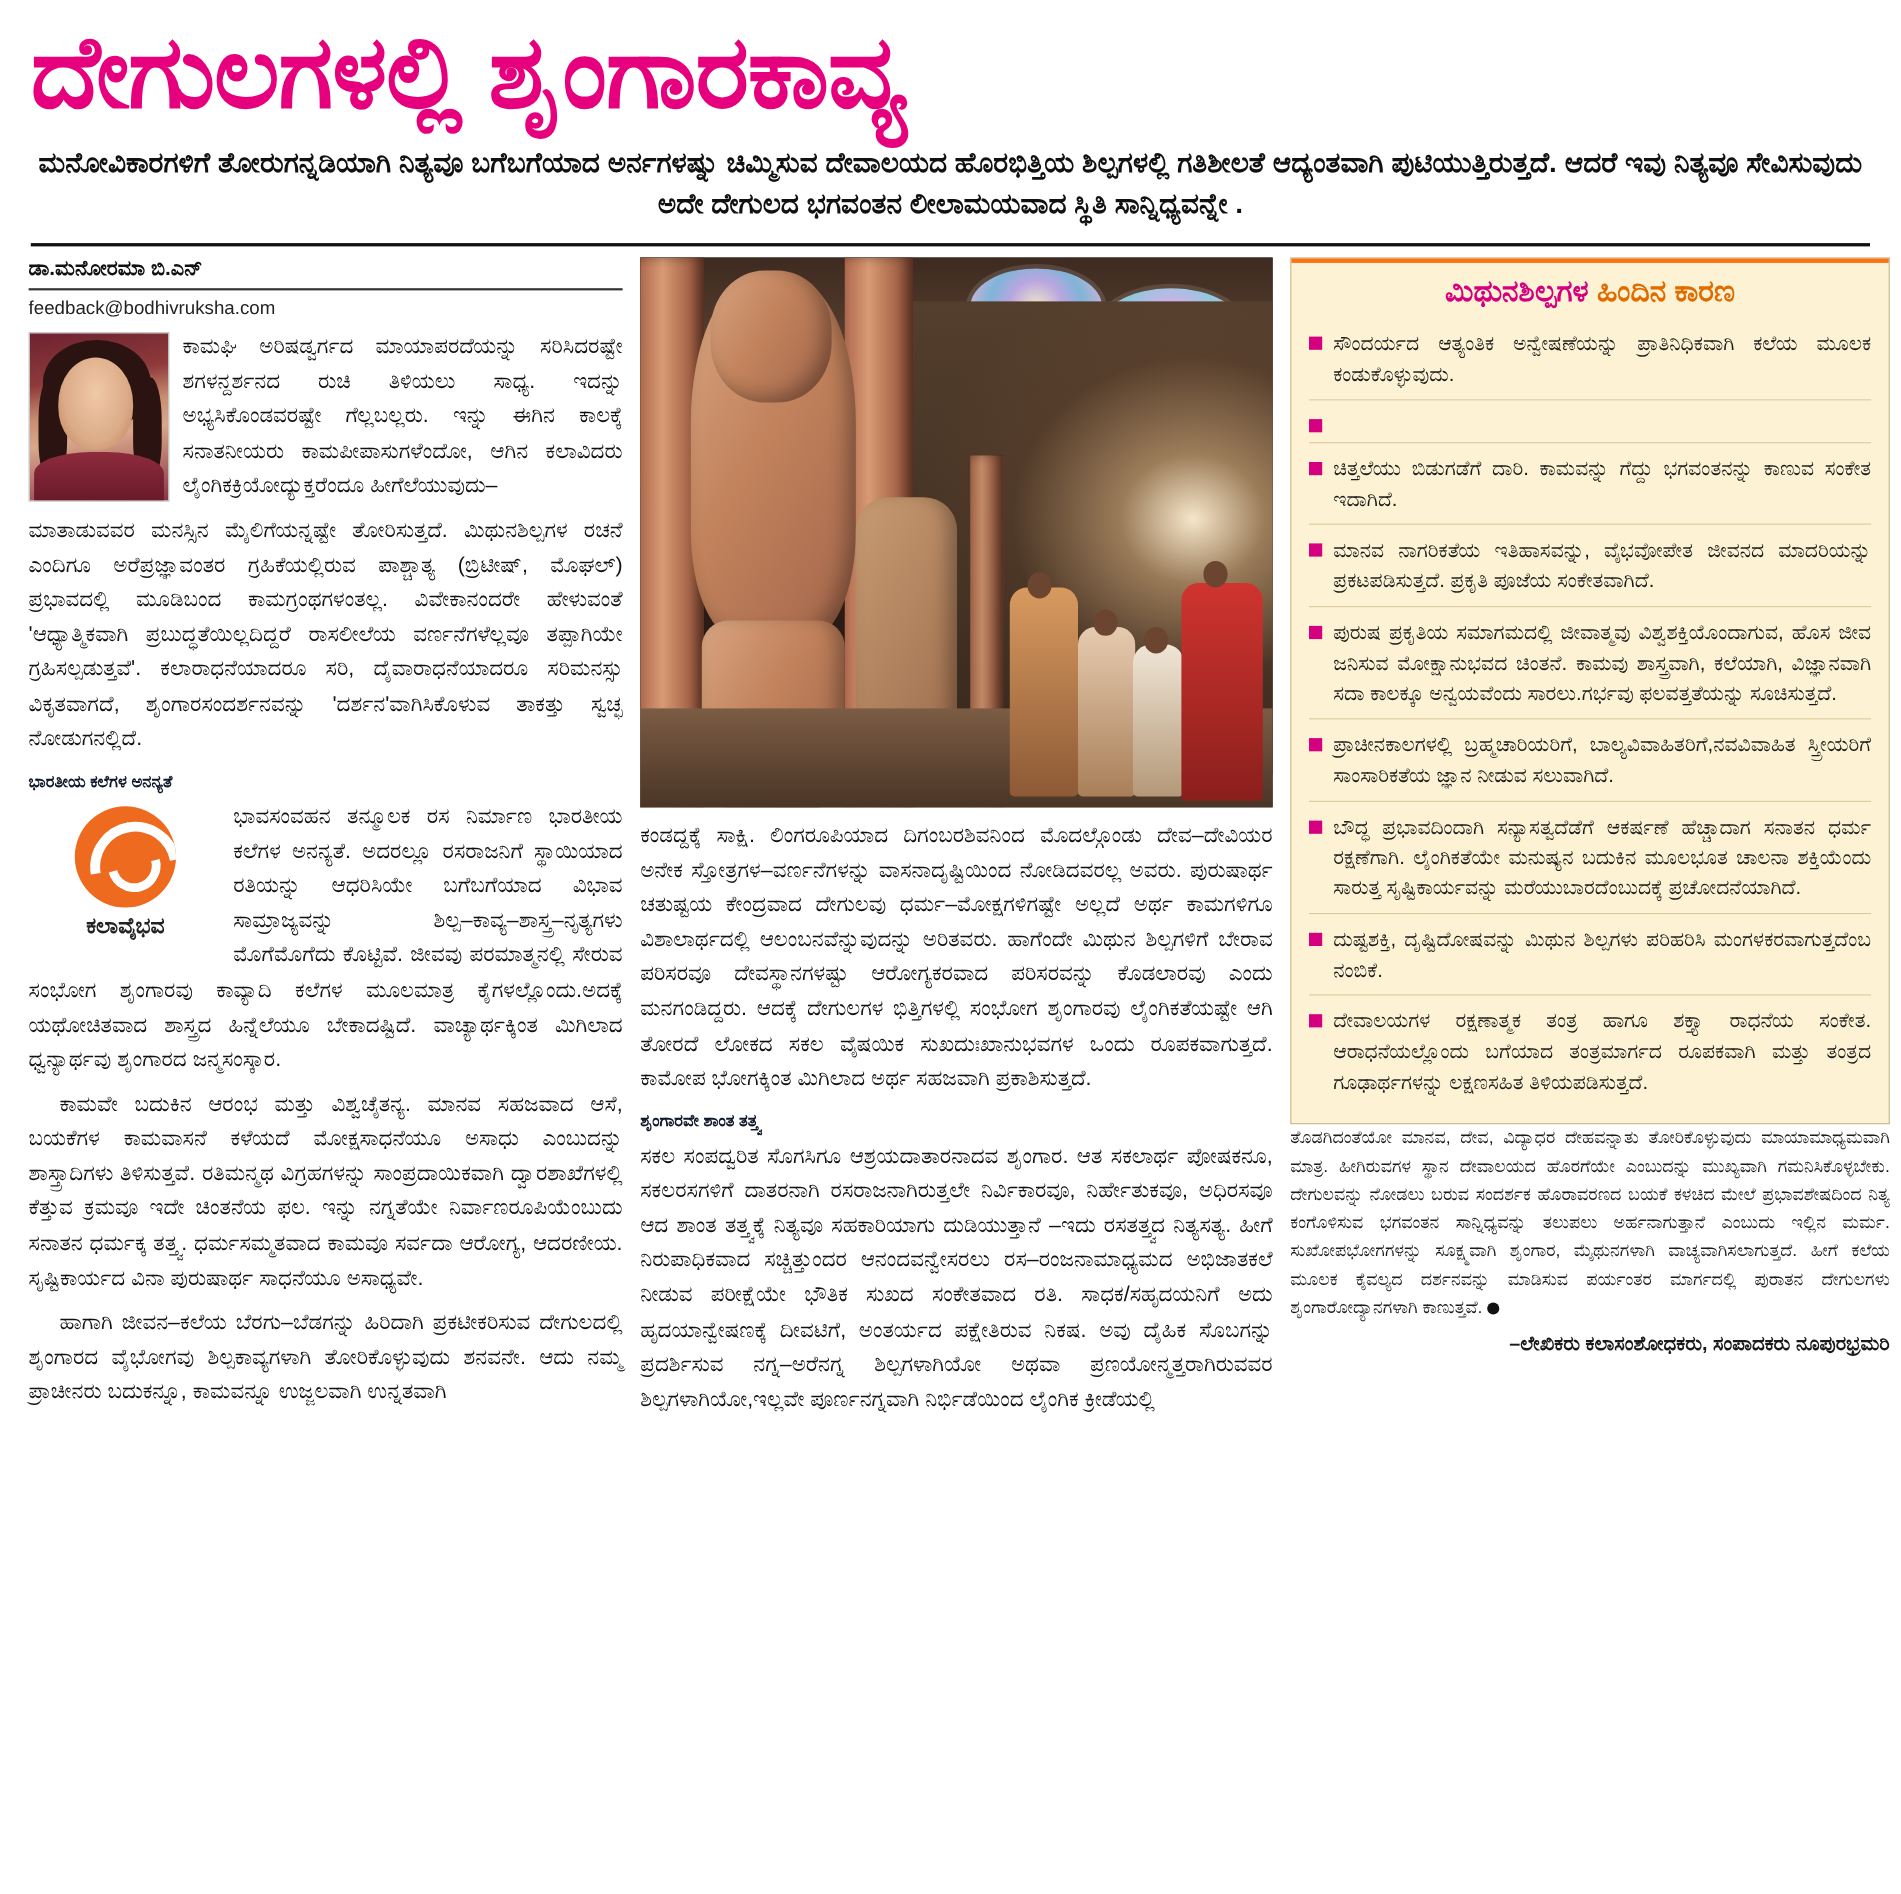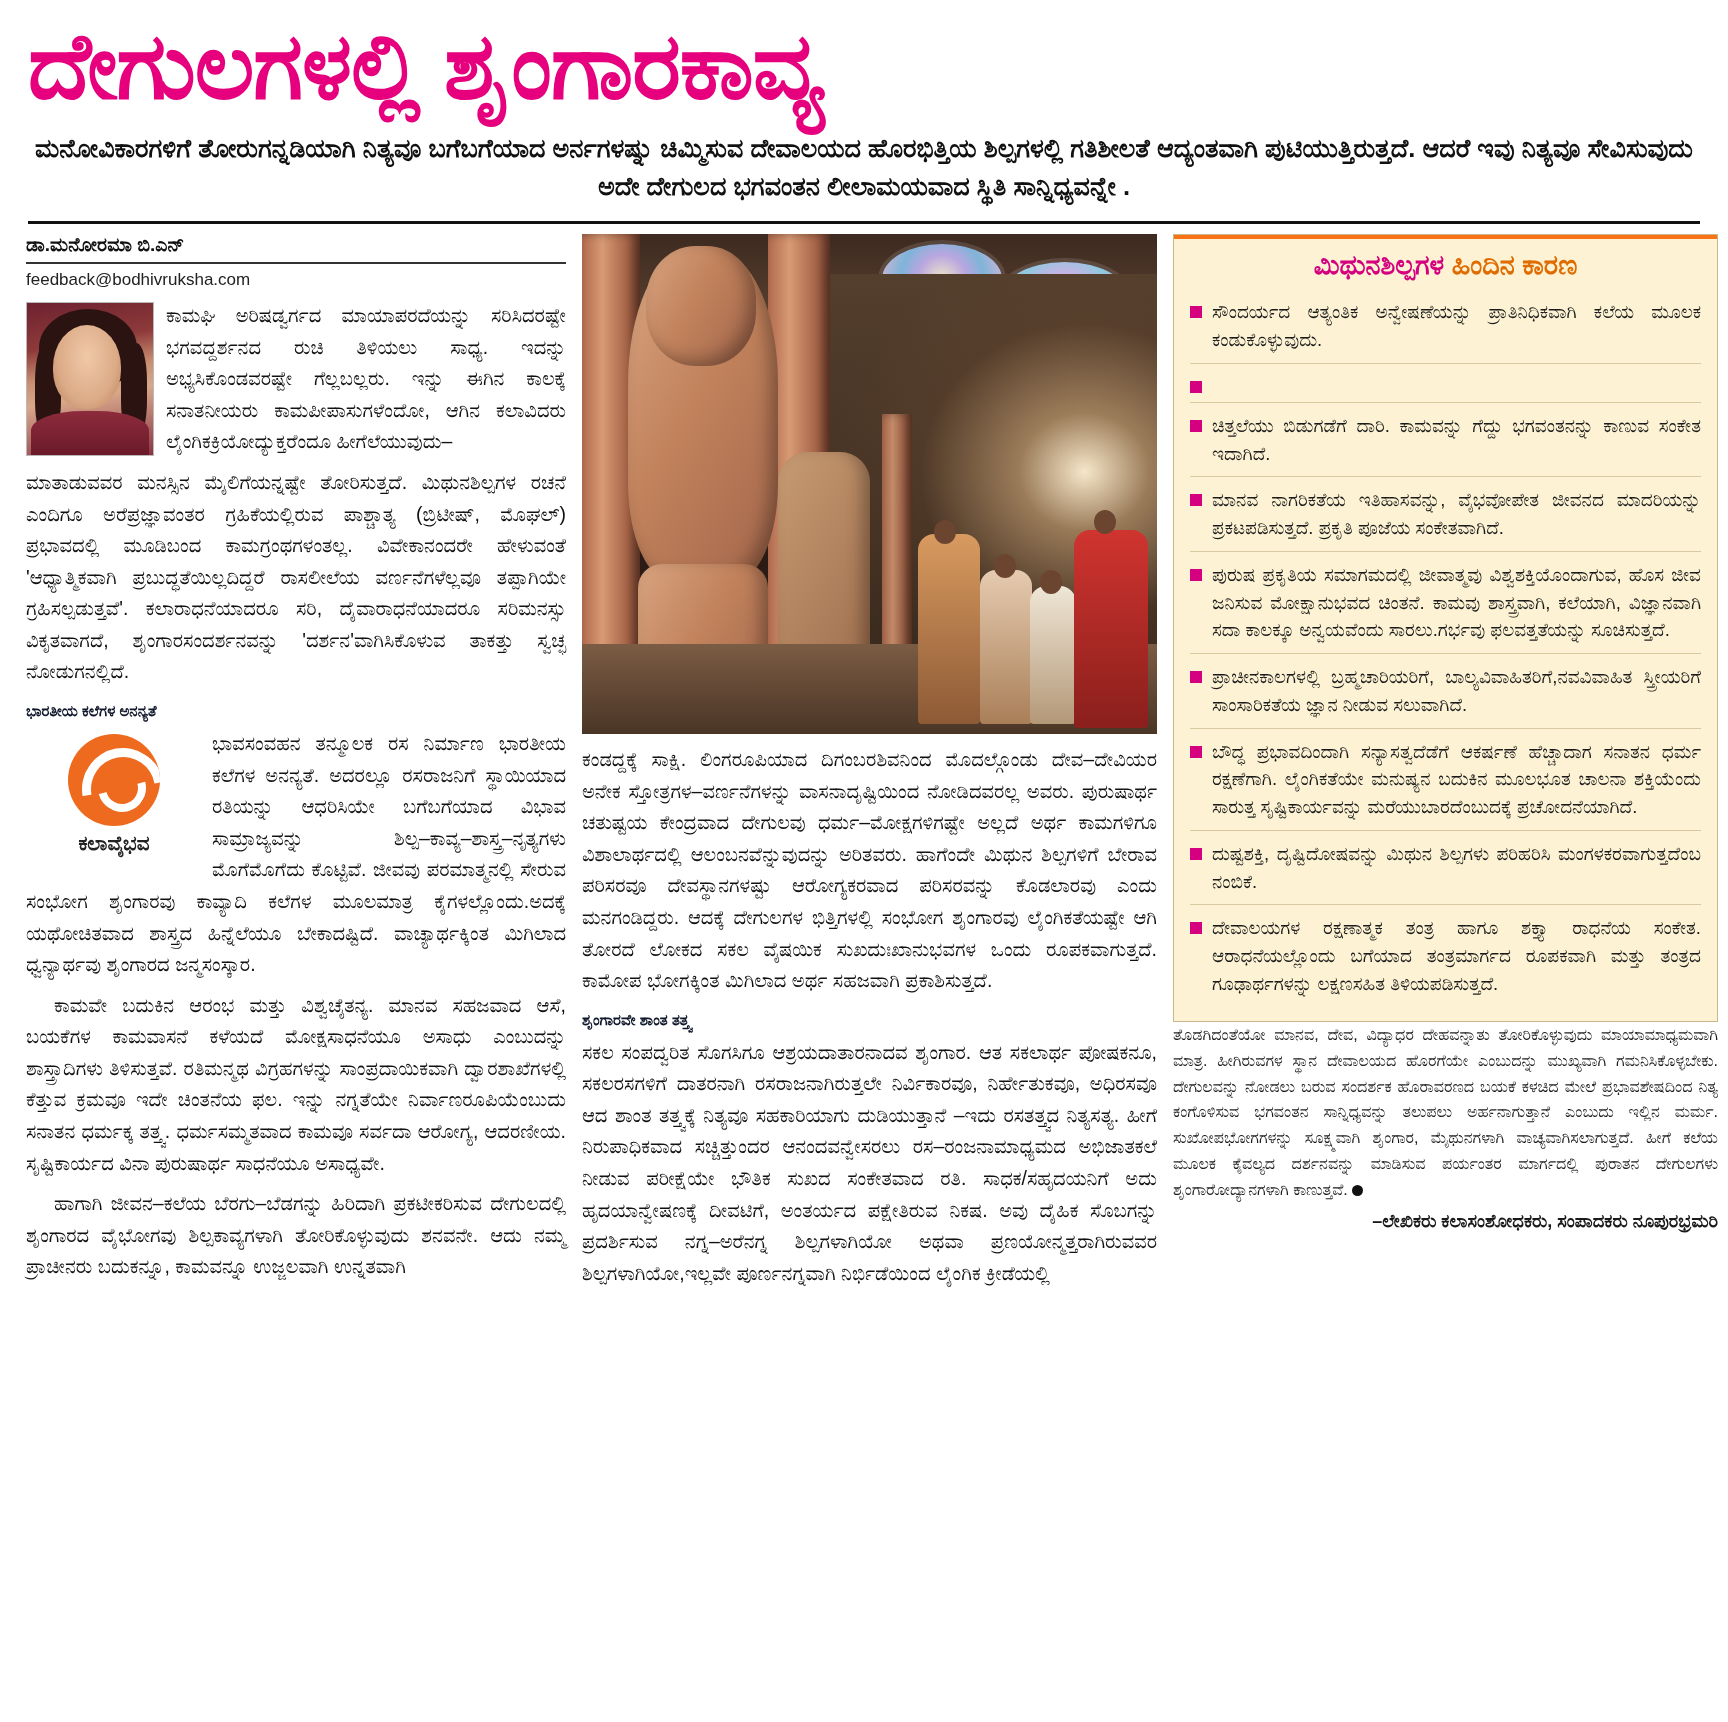--- a/index.html
+++ b/index.html
@@ -320,21 +320,21 @@
 
       <div class="author-photo">
         <div class="hair"></div>
         <div class="hair2"></div>
         <div class="hair3"></div>
         <div class="face"></div>
         <div class="body"></div>
       </div>
 
       <div class="body-text">
-        <p>ಕಾಮಘಿ ಅರಿಷಡ್ವರ್ಗದ ಮಾಯಾಪರದೆಯನ್ನು ಸರಿಸಿದರಷ್ಟೇ ಭಗವದ್ದರ್ಶನದ ರುಚಿ ತಿಳಿಯಲು ಸಾಧ್ಯ. ಇದನ್ನು ಅಭ್ಯಸಿಕೊಂಡವರಷ್ಟೇ ಗೆಲ್ಲಬಲ್ಲರು. ಇನ್ನು ಈಗಿನ ಕಾಲಕ್ಕೆ ಸನಾತನೀಯರು ಕಾಮಪೀಪಾಸುಗಳೆಂದೋ, ಆಗಿನ ಕಲಾವಿದರು ಲೈಂಗಿಕಕ್ರಿಯೋದ್ಯುಕ್ತರೆಂದೂ ಹೀಗೆಲೆಯುವುದು–</p>
+        <p>ಕಾಮಘಿ ಅರಿಷಡ್ವರ್ಗದ ಮಾಯಾಪರದೆಯನ್ನು ಸರಿಸಿದರಷ್ಟೇ ಶಗಳನ್ದರ್ಶನದ ರುಚಿ ತಿಳಿಯಲು ಸಾಧ್ಯ. ಇದನ್ನು ಅಭ್ಯಸಿಕೊಂಡವರಷ್ಟೇ ಗೆಲ್ಲಬಲ್ಲರು. ಇನ್ನು ಈಗಿನ ಕಾಲಕ್ಕೆ ಸನಾತನೀಯರು ಕಾಮಪೀಪಾಸುಗಳೆಂದೋ, ಆಗಿನ ಕಲಾವಿದರು ಲೈಂಗಿಕಕ್ರಿಯೋದ್ಯುಕ್ತರೆಂದೂ ಹೀಗೆಲೆಯುವುದು–</p>
         <p>ಮಾತಾಡುವವರ ಮನಸ್ಸಿನ ಮೈಲಿಗೆಯನ್ನಷ್ಟೇ ತೋರಿಸುತ್ತದೆ. ಮಿಥುನಶಿಲ್ಪಗಳ ರಚನೆ ಎಂದಿಗೂ ಅರೆಪ್ರಜ್ಞಾವಂತರ ಗ್ರಹಿಕೆಯಲ್ಲಿರುವ ಪಾಶ್ಚಾತ್ಯ (ಬ್ರಿಟೀಷ್, ಮೊಘಲ್) ಪ್ರಭಾವದಲ್ಲಿ ಮೂಡಿಬಂದ ಕಾಮಗ್ರಂಥಗಳಂತಲ್ಲ. ವಿವೇಕಾನಂದರೇ ಹೇಳುವಂತೆ 'ಆಧ್ಯಾತ್ಮಿಕವಾಗಿ ಪ್ರಬುದ್ಧತೆಯಿಲ್ಲದಿದ್ದರೆ ರಾಸಲೀಲೆಯ ವರ್ಣನೆಗಳೆಲ್ಲವೂ ತಪ್ಪಾಗಿಯೇ ಗ್ರಹಿಸಲ್ಪಡುತ್ತವೆ'. ಕಲಾರಾಧನೆಯಾದರೂ ಸರಿ, ದೈವಾರಾಧನೆಯಾದರೂ ಸರಿಮನಸ್ಸು ವಿಕೃತವಾಗದೆ, ಶೃಂಗಾರಸಂದರ್ಶನವನ್ನು 'ದರ್ಶನ'ವಾಗಿಸಿಕೊಳುವ ತಾಕತ್ತು ಸ್ವಚ್ಛ ನೋಡುಗನಲ್ಲಿದೆ.</p>
       </div>
 
       <div class="subhead">ಭಾರತೀಯ ಕಲೆಗಳ ಅನನ್ಯತೆ</div>
 
       <div class="logo-wrap">
         <div class="logo-mark"></div>
         <div class="logo-text">ಕಲಾವೈಭವ</div>
       </div>
 

